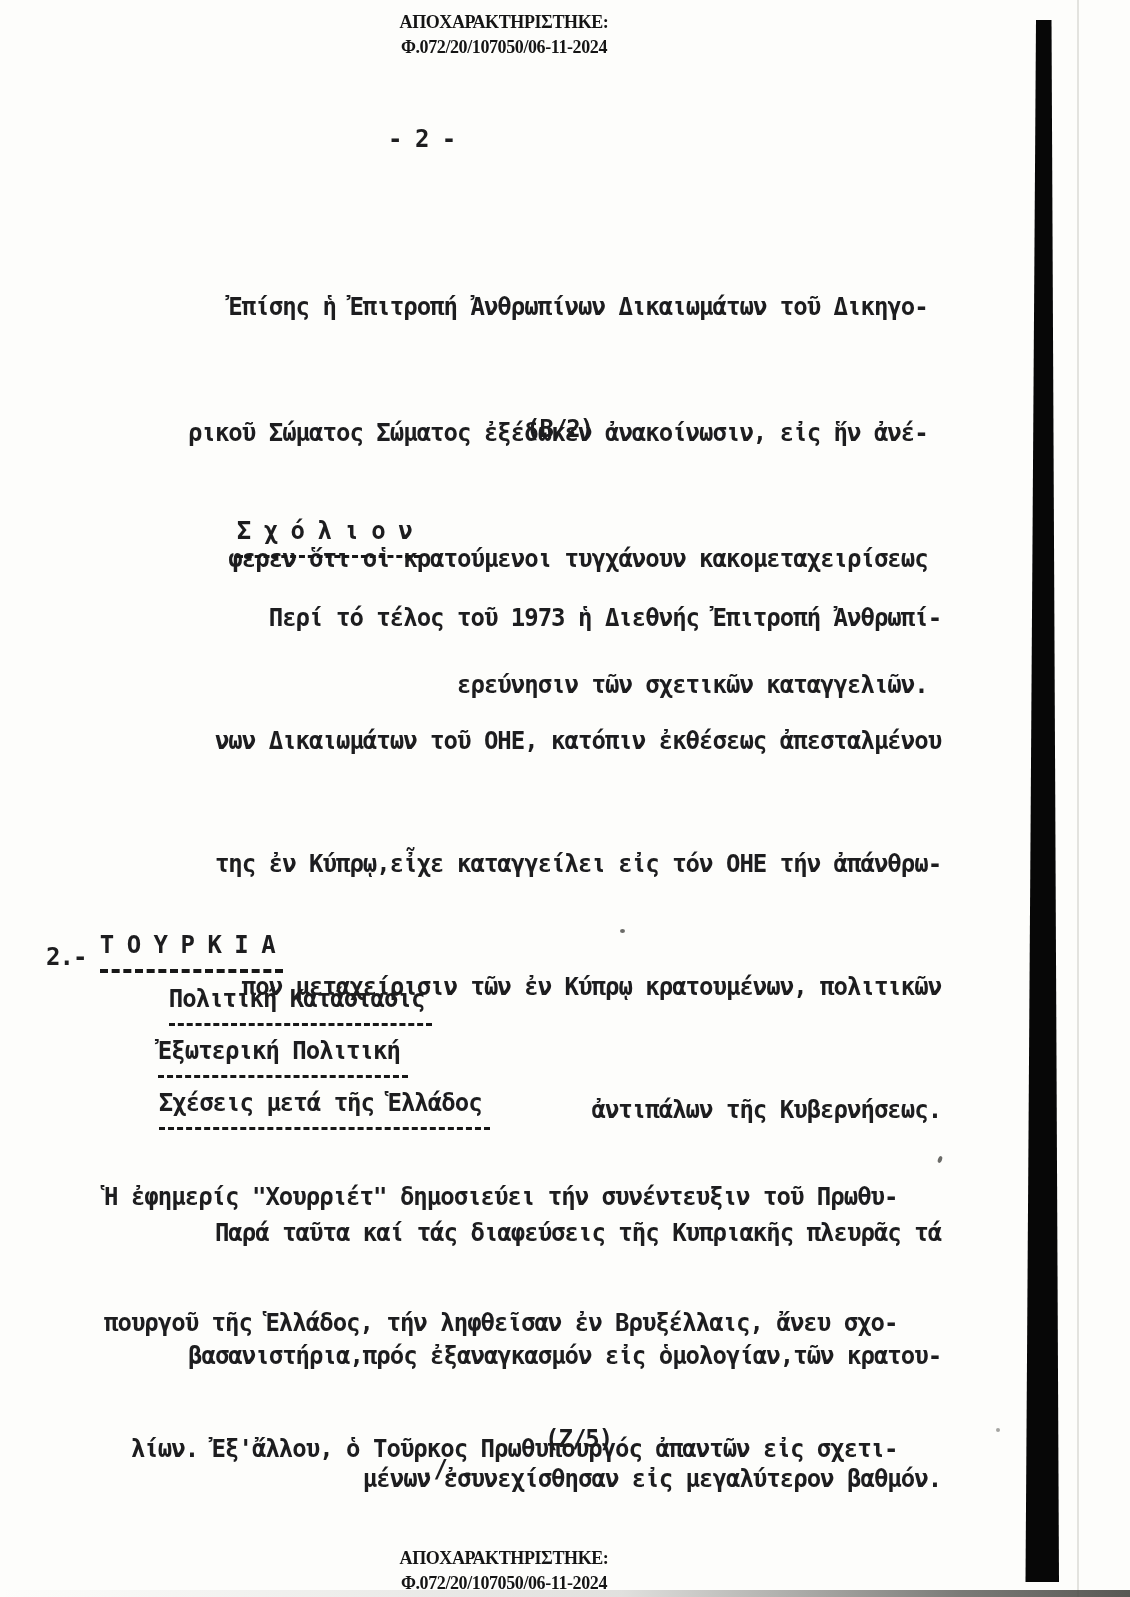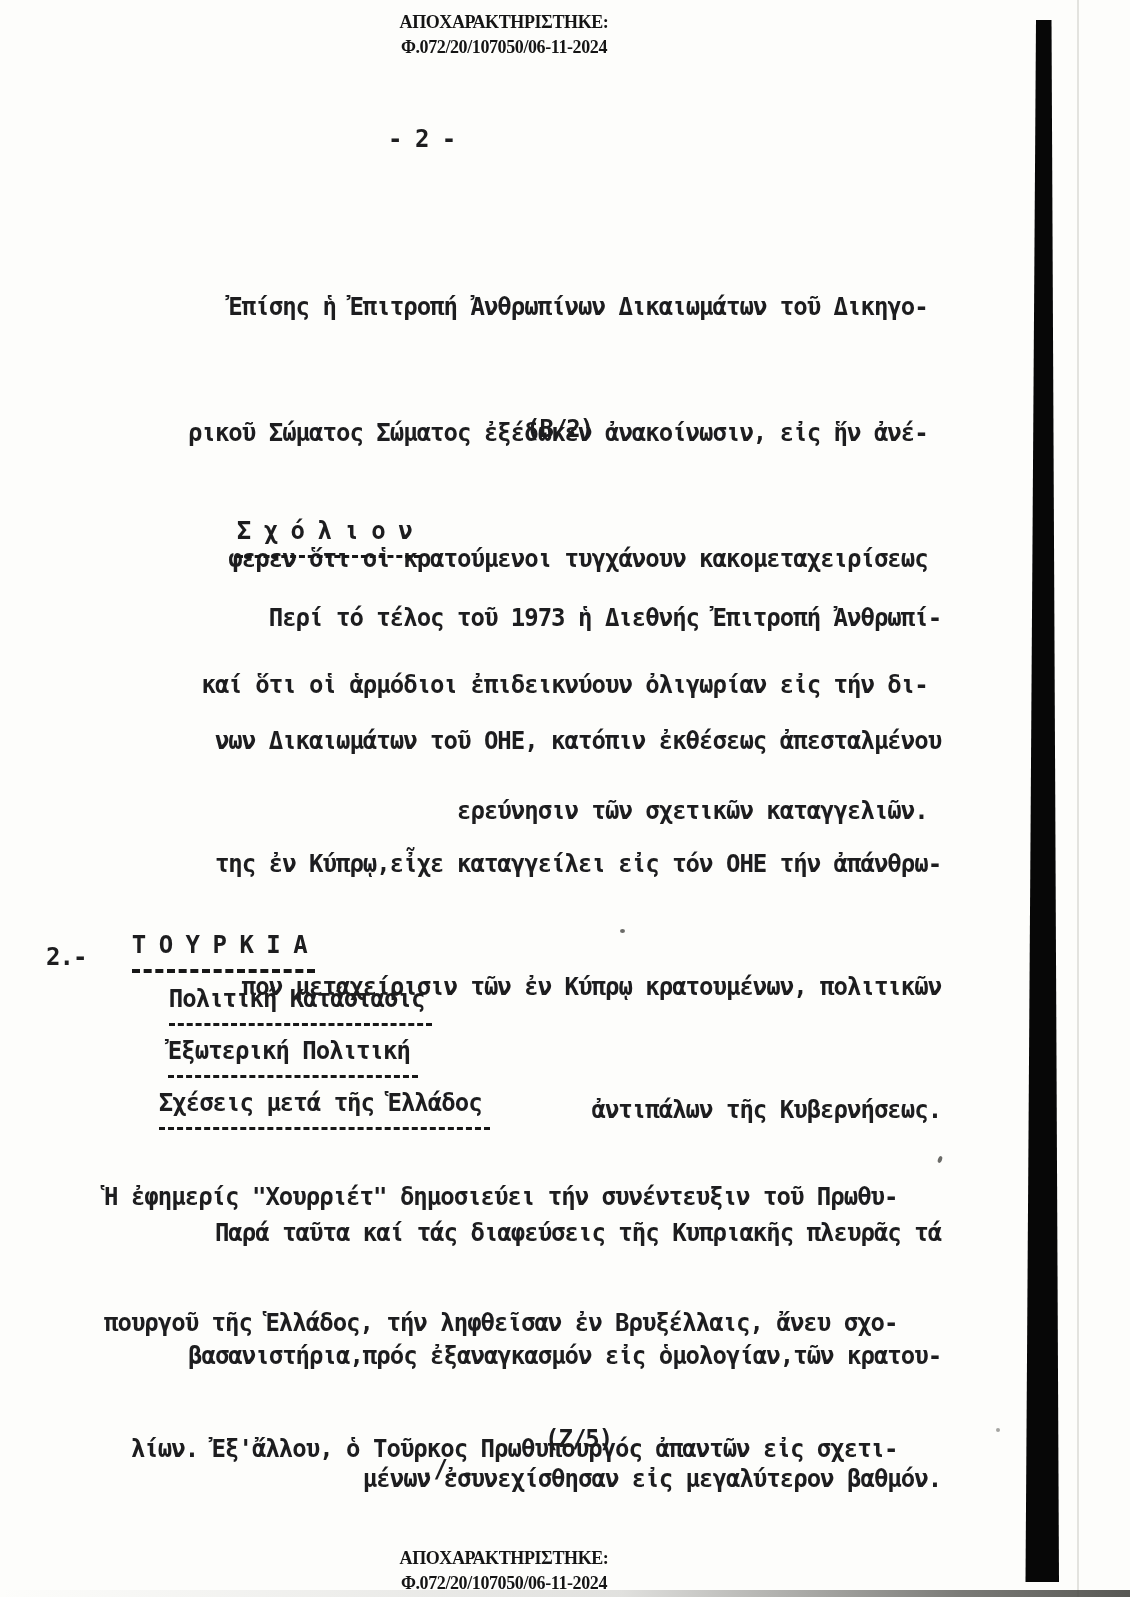--- a/index.html
+++ b/index.html
@@ -72,21 +72,20 @@
     <div>ΑΠΟΧΑΡΑΚΤΗΡΙΣΤΗΚΕ:</div>
     <div>Φ.072/20/107050/06-11-2024</div>
   </div>
 
   <div class="tw" style="left:388px;top:118px;">- 2 -</div>
 
   <div class="tw" style="left:188px;top:202px;">
     <div class="line">Ἐπίσης ἡ Ἐπιτροπή Ἀνθρωπίνων Δικαιωμάτων τοῦ Δικηγο-</div>
     <div class="line">ρικοῦ Σώματος Σώματος ἐξέδωκεν ἀνακοίνωσιν, εἰς ἥν ἀνέ-</div>
     <div class="line">φερεν ὅτι οἱ κρατούμενοι τυγχάνουν κακομεταχειρίσεως</div>
-    <div class="line">καί ὅτι οἱ ἁρμόδιοι ἐπιδεικνύουν ὀλιγωρίαν εἰς τήν δι-</div>
     <div class="line">ερεύνησιν τῶν σχετικῶν καταγγελιῶν.</div>
   </div>
 
   <div class="tw" style="left:526px;top:408px;">(Β/2)</div>
 
   <div class="tw" style="left:183px;top:468px;">
     <span class="uline">Σ χ ό λ ι ο ν</span>
   </div>
 
   <div class="tw tw2" style="left:188px;top:516px;">
@@ -94,29 +93,29 @@
     <div class="line">νων Δικαιωμάτων τοῦ ΟΗΕ, κατόπιν ἐκθέσεως ἀπεσταλμένου</div>
     <div class="line">της ἐν Κύπρῳ,εἶχε καταγγείλει εἰς τόν ΟΗΕ τήν ἀπάνθρω-</div>
     <div class="line">πον μεταχείρισιν τῶν ἐν Κύπρῳ κρατουμένων, πολιτικῶν</div>
     <div class="line">ἀντιπάλων τῆς Κυβερνήσεως.</div>
     <div class="line">Παρά ταῦτα καί τάς διαφεύσεις τῆς Κυπριακῆς πλευρᾶς τά</div>
     <div class="line">βασανιστήρια,πρός ἐξαναγκασμόν εἰς ὁμολογίαν,τῶν κρατου-</div>
     <div class="line">μένων ἐσυνεχίσθησαν εἰς μεγαλύτερον βαθμόν.</div>
   </div>
 
   <div class="tw" style="left:46px;top:882px;">
-    <span class="uline" style="border-bottom-width:4px;margin-left:32px;">Τ Ο Υ Ρ Κ Ι Α</span>
+    <span class="uline" style="border-bottom-width:4px;">Τ Ο Υ Ρ Κ Ι Α</span>
   </div>
 
   <div class="tw" style="left:46px;top:936px;">2.-</div>
   <div class="tw" style="left:115px;top:936px;">
     <span class="uline">Πολιτική Κατάστασις</span>
   </div>
 
-  <div class="tw" style="left:114px;top:988px;">
+  <div class="tw" style="left:104px;top:988px;">
     <span class="uline">Ἐξωτερική Πολιτική</span>
   </div>
 
   <div class="tw" style="left:105px;top:1040px;">
     <span class="uline">Σχέσεις μετά τῆς Ἑλλάδος</span>
   </div>
 
   <div class="tw" style="left:104px;top:1092px;">
     <div class="line">Ἡ ἐφημερίς "Χουρριέτ" δημοσιεύει τήν συνέντευξιν τοῦ Πρωθυ-</div>
     <div class="line">πουργοῦ τῆς Ἑλλάδος, τήν ληφθεῖσαν ἐν Βρυξέλλαις, ἄνευ σχο-</div>

